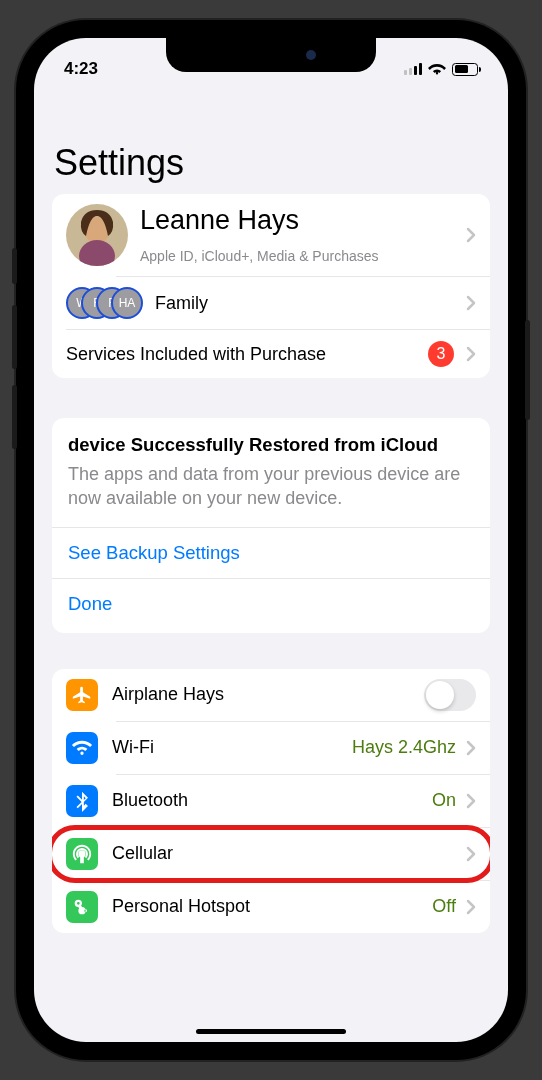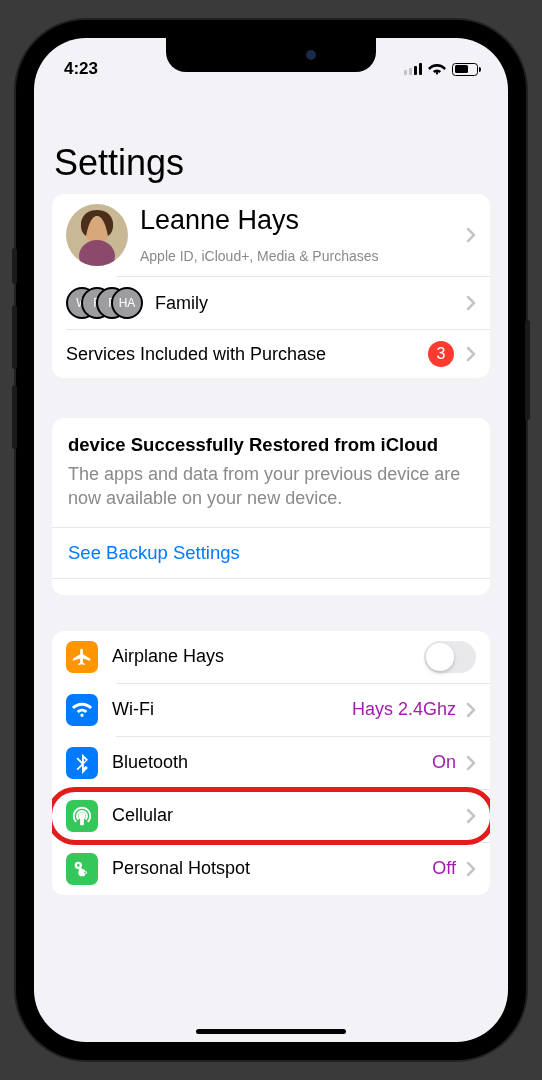--- a/index.html
+++ b/index.html
@@ -28,33 +28,33 @@
 .separator{height:1px;background:#e5e5ea;margin-left:14px}
 .sep-indent{margin-left:64px}
 .avatar{width:62px;height:62px;border-radius:50%;flex-shrink:0;overflow:hidden;position:relative;margin-right:12px}
 .avatar svg{width:100%;height:100%}
 .row-text{flex:1;min-width:0}
 .row-title{font-size:27px;font-weight:400}
 .row-sub{font-size:14px;color:#8a8a8e;line-height:1.3;margin-top:11px}
 .chev{width:10px;height:16px;flex-shrink:0}
 .chev path{stroke:#c5c5c7;stroke-width:2.5;fill:none;stroke-linecap:round;stroke-linejoin:round}
 .family-av{display:flex;margin-right:12px}
-.fa{width:32px;height:32px;border-radius:50%;background:#9c9ca1;color:#fff;font-size:12px;font-weight:500;display:flex;align-items:center;justify-content:center;border:2px solid #000000}
+.fa{width:32px;height:32px;border-radius:50%;background:#9c9ca1;color:#fff;font-size:12px;font-weight:500;display:flex;align-items:center;justify-content:center;border:2px solid #1d4ed8}
 .fa+.fa{margin-left:-17px}
 .row-label{font-size:18px;flex:1}
 .badge{background:#ff3b30;color:#fff;width:26px;height:26px;border-radius:13px;display:flex;align-items:center;justify-content:center;font-size:16px;margin-right:12px}
 .info-card{margin-top:40px;padding:16px}
 .info-title{font-size:18.5px;font-weight:600;margin-bottom:6px}
 .info-text{font-size:18px;color:#8a8a8e;line-height:1.35}
 .info-sep{height:1px;background:#e5e5ea;margin:16px -16px 0}
 .info-link{display:block;font-size:18.5px;color:#007aff;padding:14px 0;cursor:pointer}
 .settings-card{margin-top:36px}
 .s-icon{width:32px;height:32px;border-radius:7px;display:flex;align-items:center;justify-content:center;margin-right:14px;flex-shrink:0}
 .s-icon svg{width:22px;height:22px}
-.s-detail{font-size:18px;color:#a21caf;margin-right:10px}
+.s-detail{font-size:18px;color:#4d7c0f;margin-right:10px}
 .toggle{width:52px;height:32px;background:#e9e9eb;border-radius:16px;position:relative}
 .toggle::after{content:"";position:absolute;top:2px;left:2px;width:28px;height:28px;background:#fff;border-radius:50%;box-shadow:0 2px 4px rgba(0,0,0,.2)}
 .highlight-ring{position:absolute;border:5px solid #e21b1b;border-radius:28px;left:-5px;right:-5px;top:-3px;bottom:-3px;pointer-events:none;z-index:5}
 .home-ind{position:absolute;bottom:8px;left:50%;transform:translateX(-50%);width:150px;height:5px;background:#000;border-radius:3px}
 .side-btn{position:absolute;background:#1a1a1a;border-radius:3px}
 .vol1{left:-4px;top:228px;width:5px;height:36px}
 .vol2{left:-4px;top:285px;width:5px;height:64px}
 .vol3{left:-4px;top:365px;width:5px;height:64px}
 .pwr{right:-4px;top:300px;width:5px;height:100px}
 </style>
@@ -139,20 +139,21 @@
             </svg>
         </div>
       </div>
 
       <div class="card info-card">
         <div class="info-title">device Successfully Restored from iCloud</div>
         <div class="info-text">The apps and data from your previous device are now available on your new device.</div>
         <div class="info-sep"></div>
         <a class="info-link">See Backup Settings</a>
         <div class="info-sep" style="margin-top:0"></div>
+        <a class="info-link" style="padding-bottom:2px">Done</a>
       </div>
 
       <div class="card settings-card">
 
         <div class="row">
           <div class="s-icon" style="background: rgb(255, 149, 0);">
             <svg viewBox="0 0 24 24">
                 <path d="M21 14l-8-5V4.5a1.5 1.5 0 00-3 0V9l-8 5v2l8-2.5V18l-2 1.5V21l3.5-1 3.5 1v-1.5L13 18v-4.5l8 2.5v-2z" fill="#fff"></path>
               </svg>
           </div>

